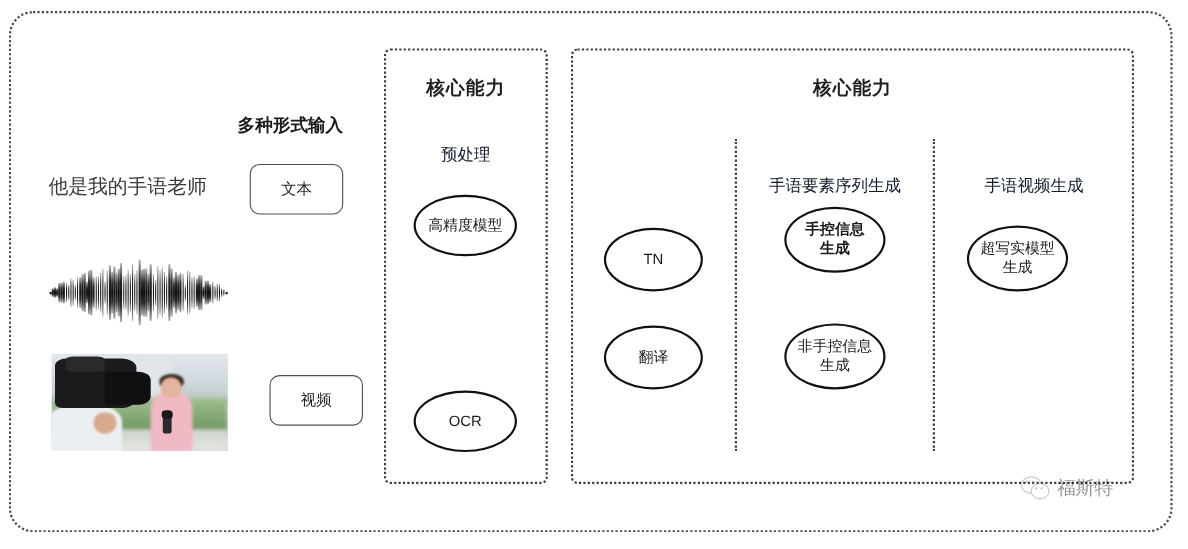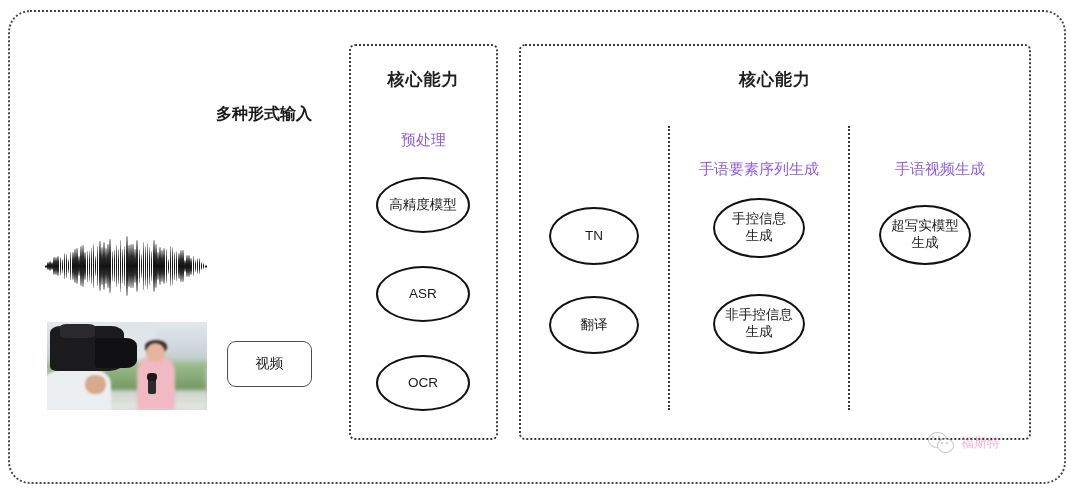--- a/index.html
+++ b/index.html
@@ -69,21 +69,21 @@
   }
   #core-title {
     left: 519px;
     top: 68px;
     width: 512px;
   }
 
   .column-label {
     position: absolute;
     font-size: 15px;
-    color: #8b5cf6;
+    color: #0f172a;
     white-space: nowrap;
     text-align: center;
   }
   #pre-label {
     left: 349px;
     top: 131px;
     width: 149px;
   }
   #col-label-0 {
     left: 519px;
@@ -258,22 +258,22 @@
   #watermark {
     position: absolute;
     left: 928px;
     top: 432px;
     display: flex;
     align-items: center;
     gap: 5px;
     opacity: 0.42;
   }
   #watermark .wm-text {
-    font-size: 13px;
-    color: #ec4899;
+    font-size: 17px;
+    color: #000000;
     white-space: nowrap;
   }
   #watermark .wm-logo {
     position: relative;
     width: 28px;
     height: 22px;
   }
   #watermark .wm-logo .b1 {
     position: absolute; left: 0; top: 0; width: 17px; height: 14px;
     border: 1.4px solid #7a7a7a; border-radius: 50%;
@@ -292,20 +292,21 @@
 </style>
 </head>
 <body>
 
 <div id="canvas">
 
   <div class="outer-frame"></div>
 
   <div id="input-heading">多种形式输入</div>
 
+  <div id="sample-text">他是我的手语老师</div>
 
   <div id="waveform">
       <div class="bar" style="height: 3px;"></div>
       <div class="bar" style="height: 7.4px;"></div>
       <div class="bar" style="height: 9.3px;"></div>
       <div class="bar" style="height: 8.3px;"></div>
       <div class="bar" style="height: 18.1px;"></div>
       <div class="bar" style="height: 17.4px;"></div>
       <div class="bar" style="height: 19.6px;"></div>
       <div class="bar" style="height: 18.4px;"></div>
@@ -391,43 +392,43 @@
     <div class="vt-person-head"></div>
     <div class="vt-mic"></div>
     <div class="vt-mic-head"></div>
     <div class="vt-operator"></div>
     <div class="vt-cam-body"></div>
     <div class="vt-cam-hood"></div>
     <div class="vt-cam-lens"></div>
     <div class="vt-hand"></div>
   </div>
 
-  <div class="mode-btn" style="left:227px; top:341px;">视频</div>
+  <div class="mode-btn" style="left:227px; top:149px;">文本</div>
+  <div class="mode-btn" style="left:245px; top:341px;">视频</div>
 
   <div id="scene-box" class="section-box"></div>
   <div id="scene-title" class="section-title">核心能力</div>
   <div id="pre-label" class="column-label">预处理</div>
 
   <div class="ellipse" style="left:376px; top:177px; width:94px; height:56px;">高精度模型</div>
-  <div class="ellipse" style="left:376px; top:266px; width:94px; height:56px;">ASR</div>
   <div class="ellipse" style="left:376px; top:355px; width:94px; height:56px;">OCR</div>
 
   <div id="core-box" class="section-box"></div>
   <div id="core-title" class="section-title">核心能力</div>
 
   <div id="divider-0" class="divider"></div>
   <div id="divider-1" class="divider"></div>
 
   <div id="col-label-2" class="column-label">手语视频生成</div>
   <div id="col-label-1" class="column-label">手语要素序列生成</div>
 
   <div class="ellipse" style="left:549px; top:296px; width:90px; height:58px;">翻译</div>
   <div class="ellipse" style="left:549px; top:207px; width:90px; height:58px;">TN</div>
 
-  <div class="ellipse" style="left:713px; top:198px; width:92px; height:60px;">手控信息
+  <div class="ellipse" style="left:713px; top:188px; width:92px; height:60px;font-weight:bold;">手控信息
 生成</div>
   <div class="ellipse" style="left:713px; top:294px; width:92px; height:60px;">非手控信息
 生成</div>
 
   <div class="ellipse" style="left:879px; top:205px; width:92px; height:60px;">超写实模型
 生成</div>
 
   <div id="watermark">
     <div class="wm-logo">
       <div class="b1"></div>

